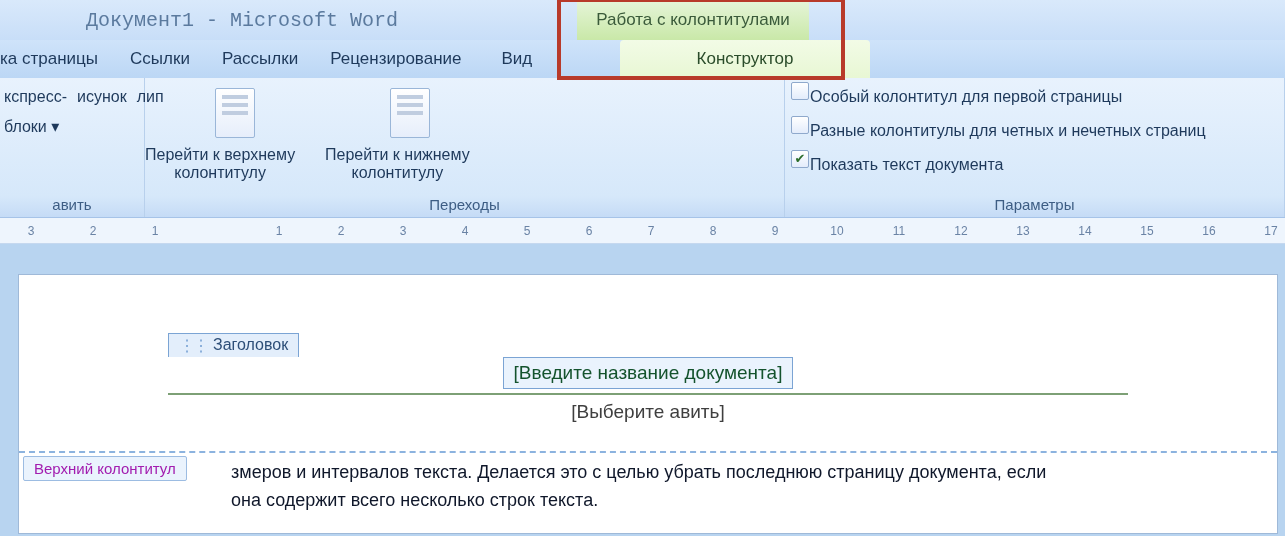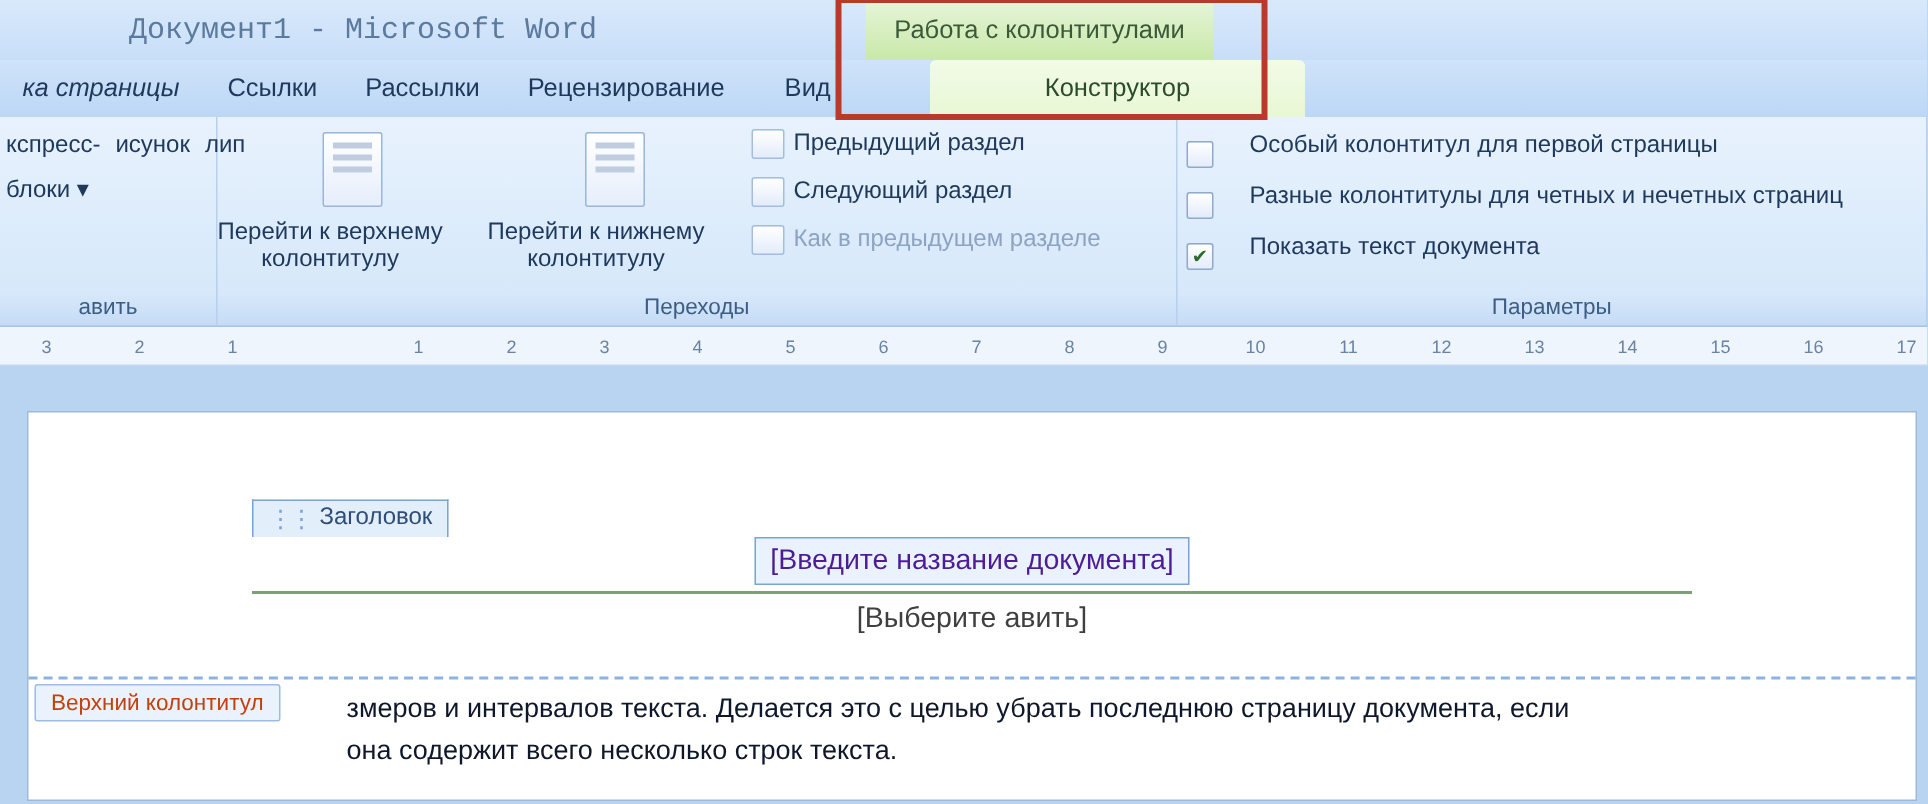--- a/index.html
+++ b/index.html
@@ -148,22 +148,22 @@
     width: 22px;
     height: 20px;
     background: linear-gradient(to bottom, #fff, #e3ecfb);
     border: 1px solid #a3bde0;
     border-radius: 2px;
     display: inline-block;
     flex-shrink: 0;
   }
   .chk-row {
     display: flex;
-    align-items: flex-end;
-    gap: 24px;
+    align-items: flex-start;
+    gap: 1px;
     color: #1e395b;
     font-size: 16px;
     line-height: 30px;
     padding-right: 12px;
   }
   .chk {
     width: 18px;
     height: 18px;
     background: linear-gradient(to bottom, #fff, #e3ecfb);
     border: 1px solid #8fa9cc;
@@ -224,21 +224,21 @@
     border-top: 2px dashed #8cb3df;
   }
   .hf-tag {
     position: absolute;
     left: 4px;
     top: 181px;
     background: #eaf3fd;
     border: 1px solid #9cbce2;
     padding: 3px 10px;
     font-size: 15px;
-    color: #c2410c;
+    color: #a21caf;
     border-radius: 2px;
   }
   .title-field-group {
     position: absolute;
     left: 50%;
     top: 58px;
     transform: translateX(-50%);
     display: flex;
     flex-direction: column;
     align-items: center;
@@ -254,21 +254,21 @@
     margin-left: 0;
     display: flex;
     gap: 6px;
   }
   .cc-tab .grip { color: #7ba4d4; letter-spacing: -2px; }
   .cc-box {
     border: 1px solid #7ba4d4;
     background: #eaf3fd;
     padding: 4px 10px;
     font-size: 19px;
-    color: #4c1d95;
+    color: #14532d;
   }
   .hr-line {
     width: 960px;
     height: 0;
     border-top: 2px solid #7da076;
     margin-top: 4px;
   }
   .date-ph {
     font-size: 19px;
     color: #3f3f3f;
@@ -288,21 +288,21 @@
 <body>
 
 <div class="title-bar">
   <span class="title-text">Документ1 - Microsoft Word</span>
   <div class="context-tab-group">Работа с колонтитулами</div>
 </div>
 
 <div class="highlight-box" style="left:557px; top:-2px; width:288px; height:82px;"></div>
 
 <div class="tabs-row">
-  <div class="tab" style="padding-left:15px;font-style:italic;">ка страницы</div>
+  <div class="tab" style="padding-left:0;">ка страницы</div>
   <div class="tab">Ссылки</div>
   <div class="tab">Рассылки</div>
   <div class="tab">Рецензирование</div>
   <div class="tab" style="margin-left:8px;">Вид</div>
   <div class="tab active-context" style="position:absolute; left:620px; width:250px; text-align:center; padding:0;">Конструктор</div>
 </div>
 
 <div class="ribbon">
 
   <div class="group" style="width:145px;">
@@ -320,34 +320,20 @@
     <div class="group-body">
       <div class="big-btn">
         <span class="icon-ph"></span>
         <span style="white-space:pre-line;">Перейти к верхнему
 колонтитулу</span>
       </div>
       <div class="big-btn" style="width:170px;">
         <span class="icon-ph"></span>
         <span style="white-space:pre-line;">Перейти к нижнему
 колонтитулу</span>
-      </div>
-      <div class="nav-list">
-        <div class="nav-row">
-          <span class="mini-icon"></span>
-          <span>Предыдущий раздел</span>
-        </div>
-        <div class="nav-row">
-          <span class="mini-icon"></span>
-          <span>Следующий раздел</span>
-        </div>
-        <div class="nav-row disabled">
-          <span class="mini-icon"></span>
-          <span>Как в предыдущем разделе</span>
-        </div>
       </div>
     </div>
     <div class="group-label">Переходы</div>
   </div>
 
   <div class="group" style="flex:1;">
     <div class="group-body">
       <div class="nav-list" style="gap:4px; padding-top:0;">
         <div class="chk-row">
           <span class="chk"></span>

